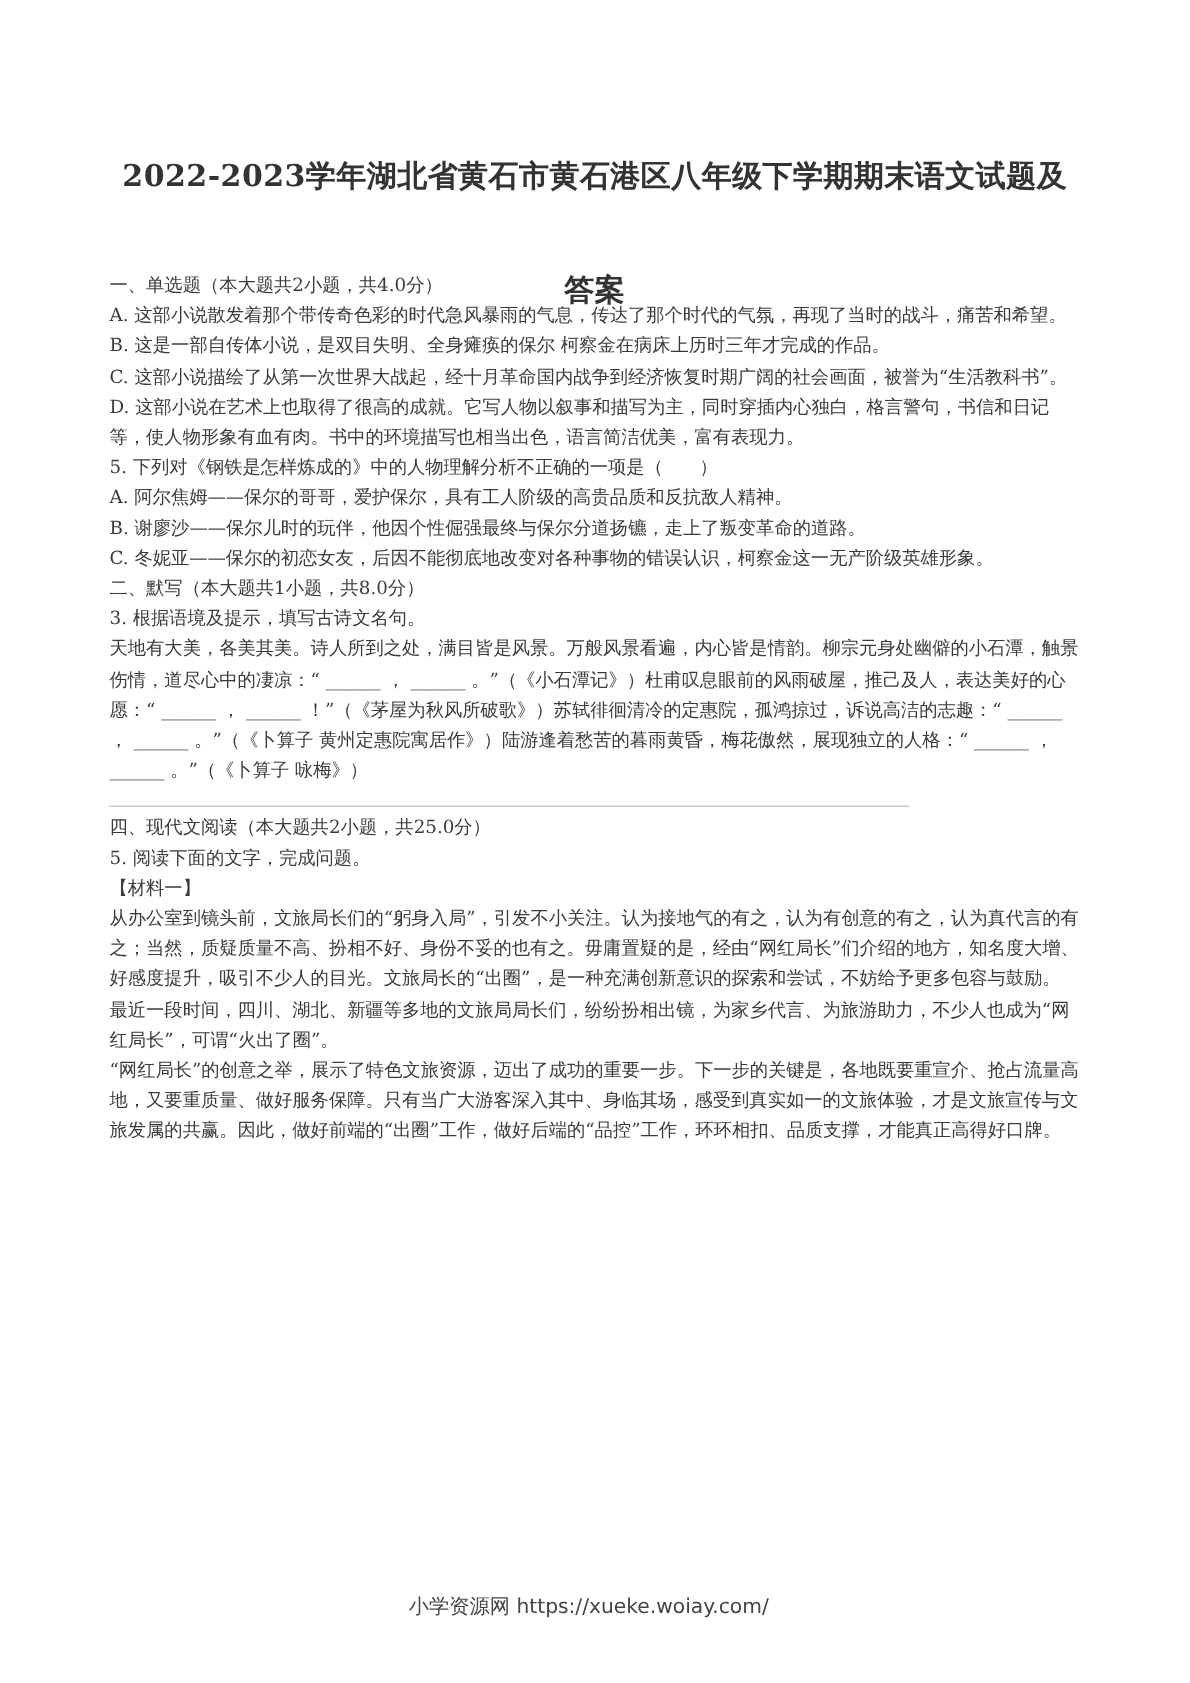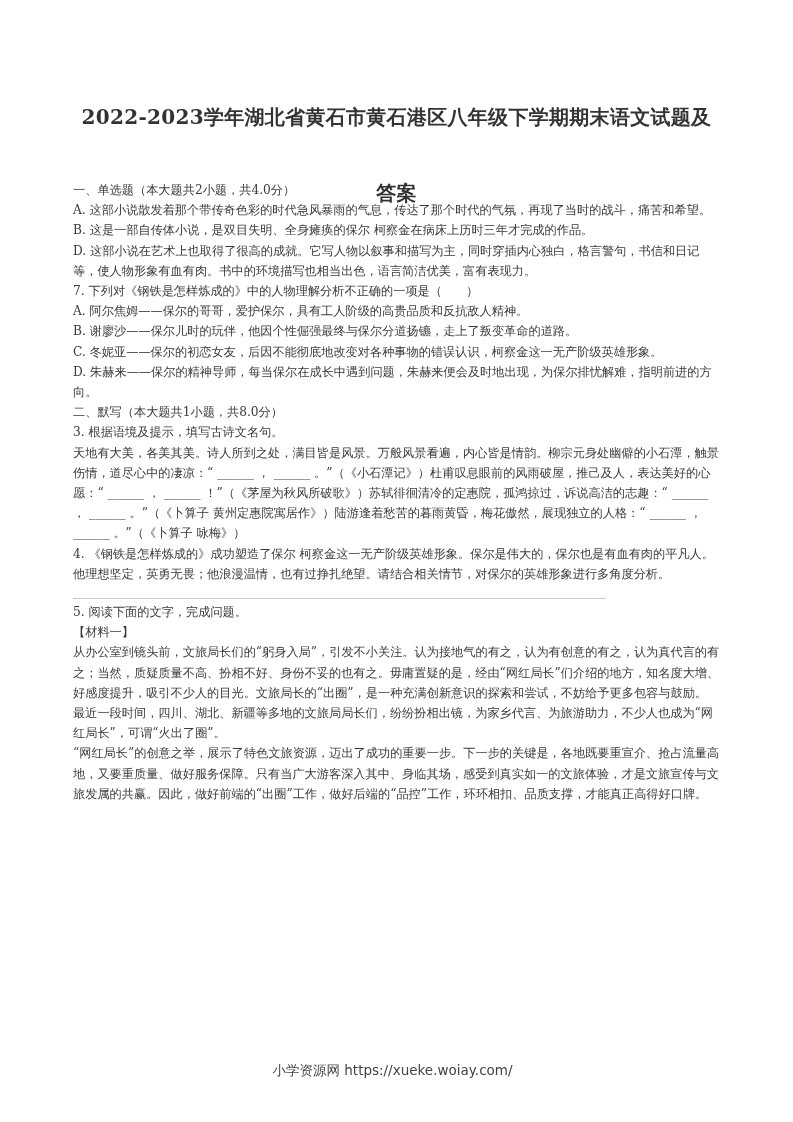--- a/index.html
+++ b/index.html
@@ -15,35 +15,35 @@
 </head>
 <body>
 
 <div class="title title1">2022-2023学年湖北省黄石市黄石港区八年级下学期期末语文试题及</div>
 <div class="title title2">答案</div>
 
 <div class="body">
   <p>一、单选题（本大题共2小题，共4.0分）</p>
   <p>A. 这部小说散发着那个带传奇色彩的时代急风暴雨的气息，传达了那个时代的气氛，再现了当时的战斗，痛苦和希望。</p>
   <p>B. 这是一部自传体小说，是双目失明、全身瘫痪的保尔 柯察金在病床上历时三年才完成的作品。</p>
+  <p>C. 这部小说描绘了从第一次世界大战起，经十月革命国内战争到经济恢复时期广阔的社会画面，被誉为“生活教科书”。</p>
   <p>D. 这部小说在艺术上也取得了很高的成就。它写人物以叙事和描写为主，同时穿插内心独白，格言警句，书信和日记等，使人物形象有血有肉。书中的环境描写也相当出色，语言简洁优美，富有表现力。</p>
-  <p>7. 下列对《钢铁是怎样炼成的》中的人物理解分析不正确的一项是（　　）</p>
+  <p>5. 下列对《钢铁是怎样炼成的》中的人物理解分析不正确的一项是（　　）</p>
   <p>A. 阿尔焦姆——保尔的哥哥，爱护保尔，具有工人阶级的高贵品质和反抗敌人精神。</p>
   <p>B. 谢廖沙——保尔儿时的玩伴，他因个性倔强最终与保尔分道扬镳，走上了叛变革命的道路。</p>
   <p>C. 冬妮亚——保尔的初恋女友，后因不能彻底地改变对各种事物的错误认识，柯察金这一无产阶级英雄形象。</p>
-  <p>D. 朱赫来——保尔的精神导师，每当保尔在成长中遇到问题，朱赫来便会及时地出现，为保尔排忧解难，指明前进的方向。</p>
 
   <p>二、默写（本大题共1小题，共8.0分）</p>
   <p>3. 根据语境及提示，填写古诗文名句。</p>
   <p>天地有大美，各美其美。诗人所到之处，满目皆是风景。万般风景看遍，内心皆是情韵。柳宗元身处幽僻的小石潭，触景伤情，道尽心中的凄凉：“ ______ ， ______ 。”（《小石潭记》）杜甫叹息眼前的风雨破屋，推己及人，表达美好的心愿：“ ______ ， ______ ！”（《茅屋为秋风所破歌》）苏轼徘徊清冷的定惠院，孤鸿掠过，诉说高洁的志趣：“ ______ ， ______ 。”（《卜算子 黄州定惠院寓居作》）陆游逢着愁苦的暮雨黄昏，梅花傲然，展现独立的人格：“ ______ ， ______ 。”（《卜算子 咏梅》）</p>
 
-  <p>4. 《钢铁是怎样炼成的》成功塑造了保尔 柯察金这一无产阶级英雄形象。保尔是伟大的，保尔也是有血有肉的平凡人。他理想坚定，英勇无畏；他浪漫温情，也有过挣扎绝望。请结合相关情节，对保尔的英雄形象进行多角度分析。</p>
 
   <div class="hr"></div>
 
+  <p>四、现代文阅读（本大题共2小题，共25.0分）</p>
   <p>5. 阅读下面的文字，完成问题。</p>
   <p>【材料一】</p>
   <p>从办公室到镜头前，文旅局长们的“躬身入局”，引发不小关注。认为接地气的有之，认为有创意的有之，认为真代言的有之；当然，质疑质量不高、扮相不好、身份不妥的也有之。毋庸置疑的是，经由“网红局长”们介绍的地方，知名度大增、好感度提升，吸引不少人的目光。文旅局长的“出圈”，是一种充满创新意识的探索和尝试，不妨给予更多包容与鼓励。</p>
   <p>最近一段时间，四川、湖北、新疆等多地的文旅局局长们，纷纷扮相出镜，为家乡代言、为旅游助力，不少人也成为“网红局长”，可谓“火出了圈”。</p>
   <p>“网红局长”的创意之举，展示了特色文旅资源，迈出了成功的重要一步。下一步的关键是，各地既要重宣介、抢占流量高地，又要重质量、做好服务保障。只有当广大游客深入其中、身临其场，感受到真实如一的文旅体验，才是文旅宣传与文旅发属的共赢。因此，做好前端的“出圈”工作，做好后端的“品控”工作，环环相扣、品质支撑，才能真正高得好口牌。</p>
 </div>
 
 <div class="footer">小学资源网 https://xueke.woiay.com/</div>
 
 </body></html>

